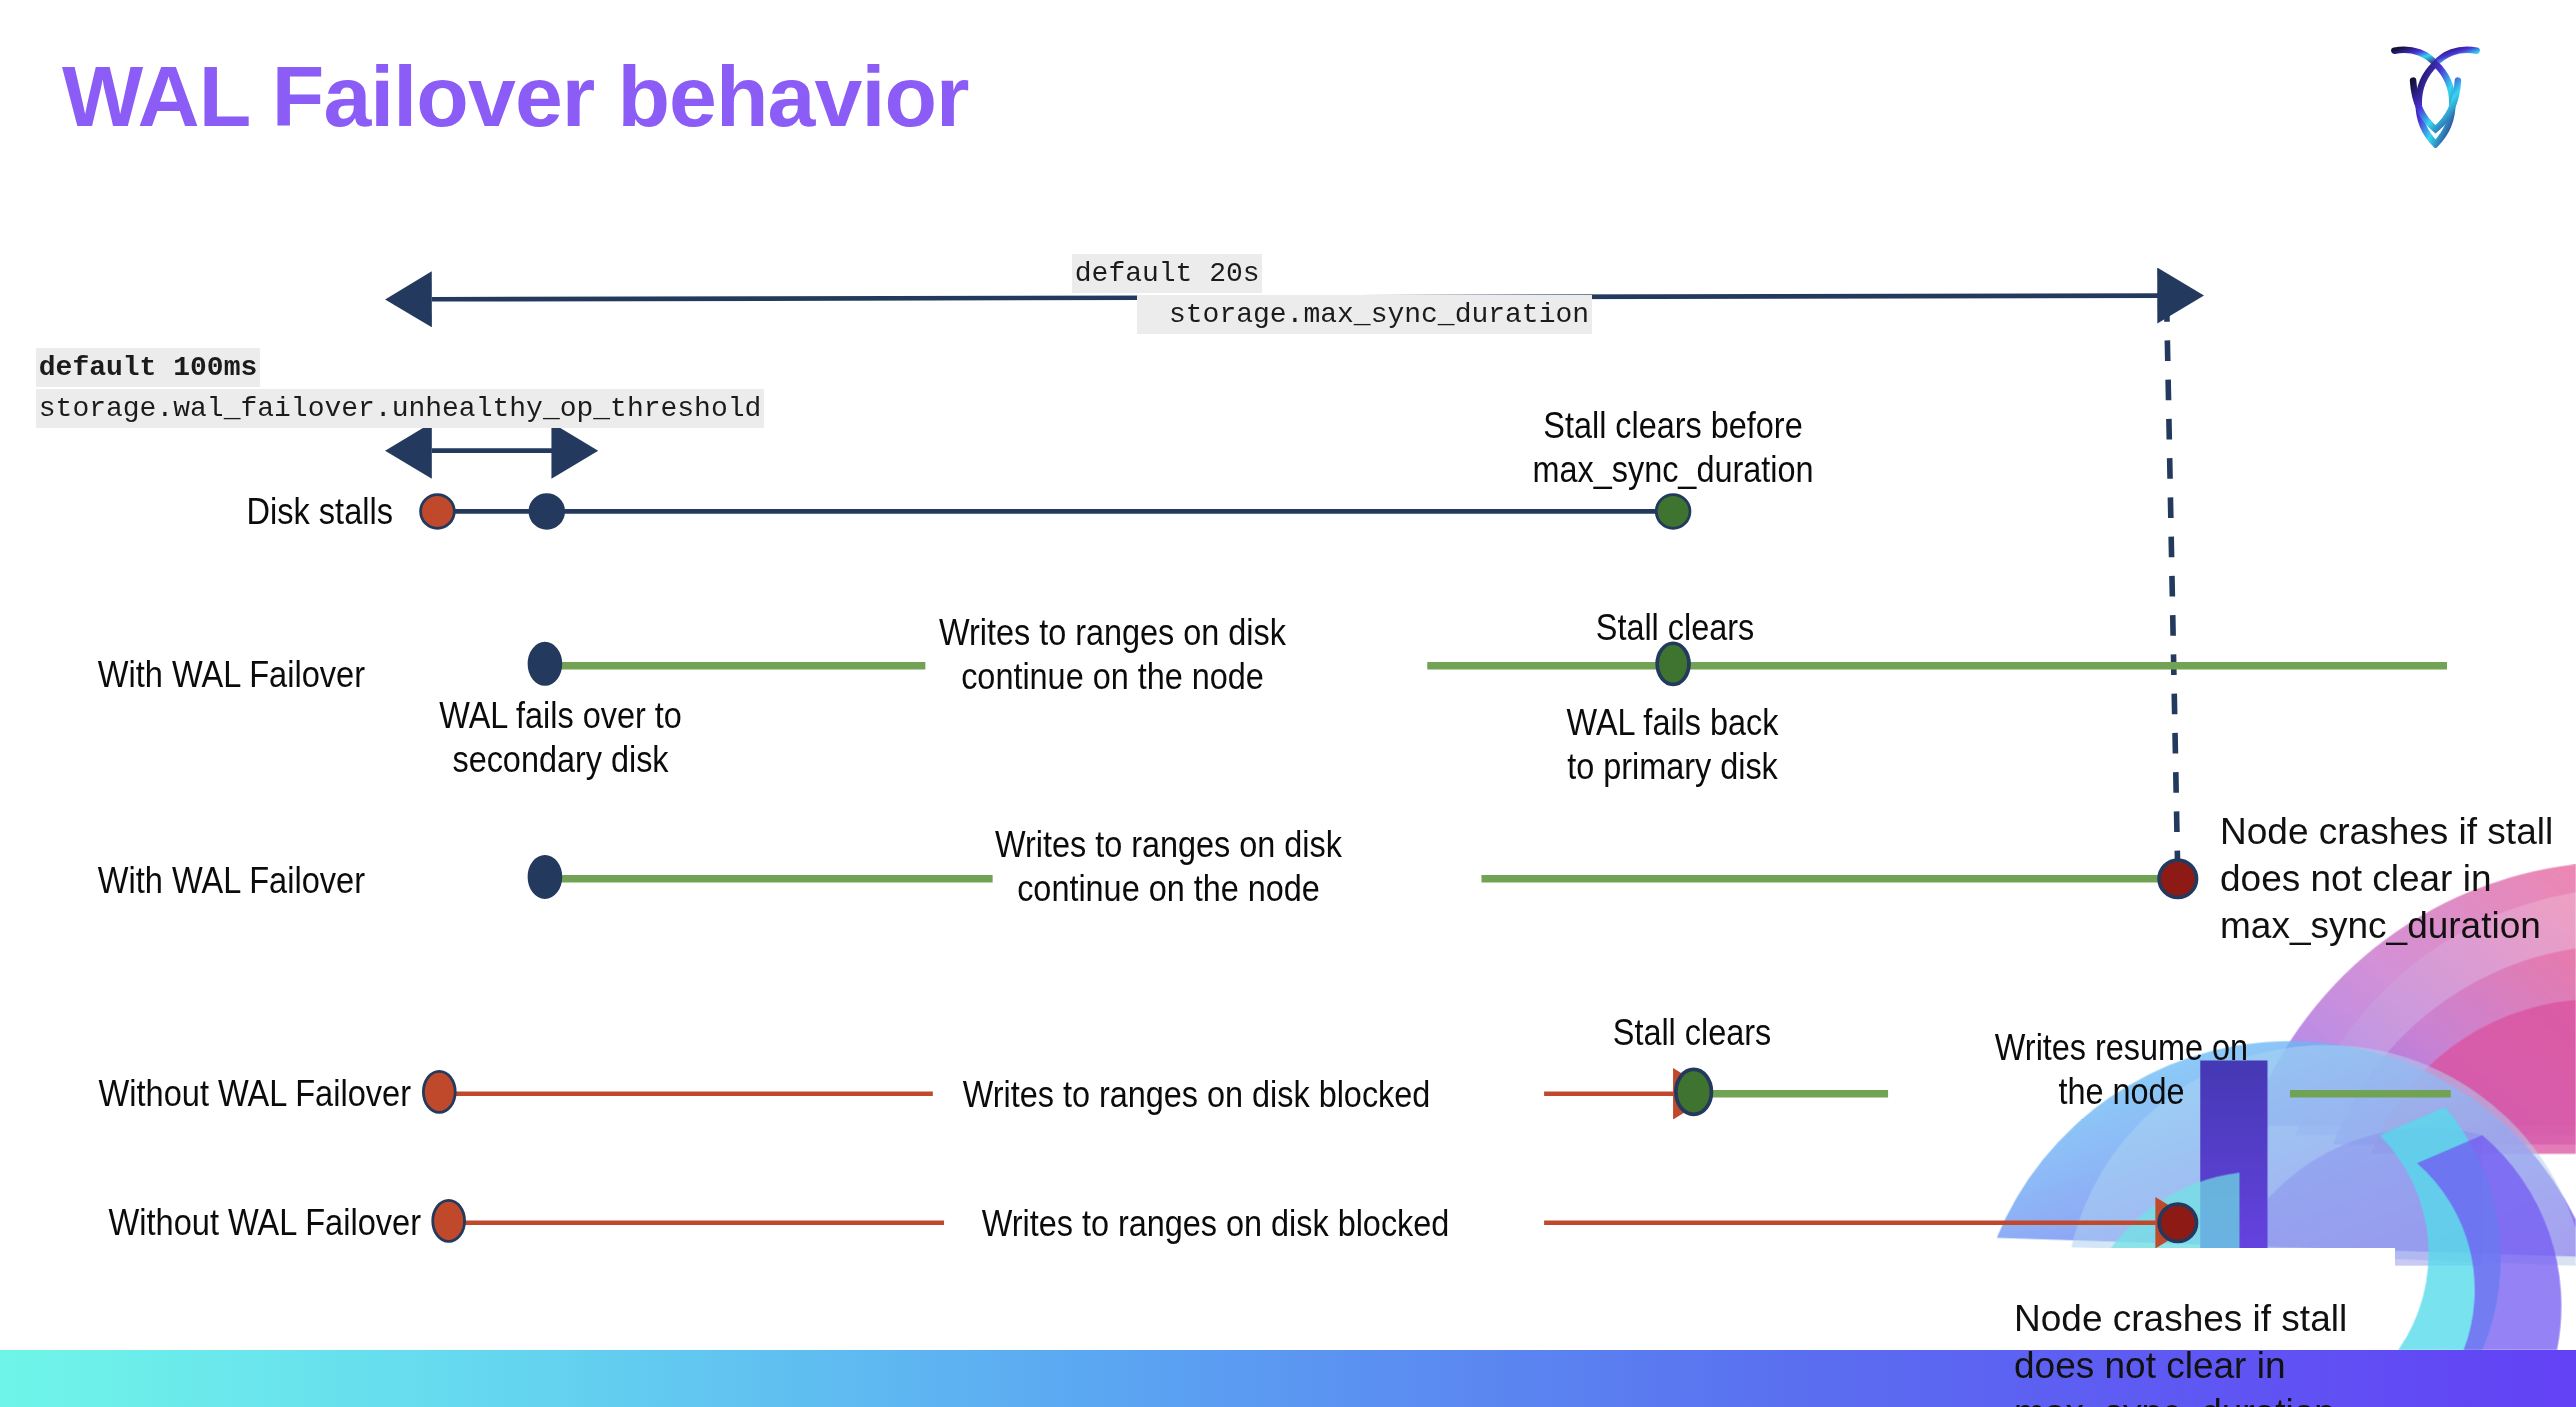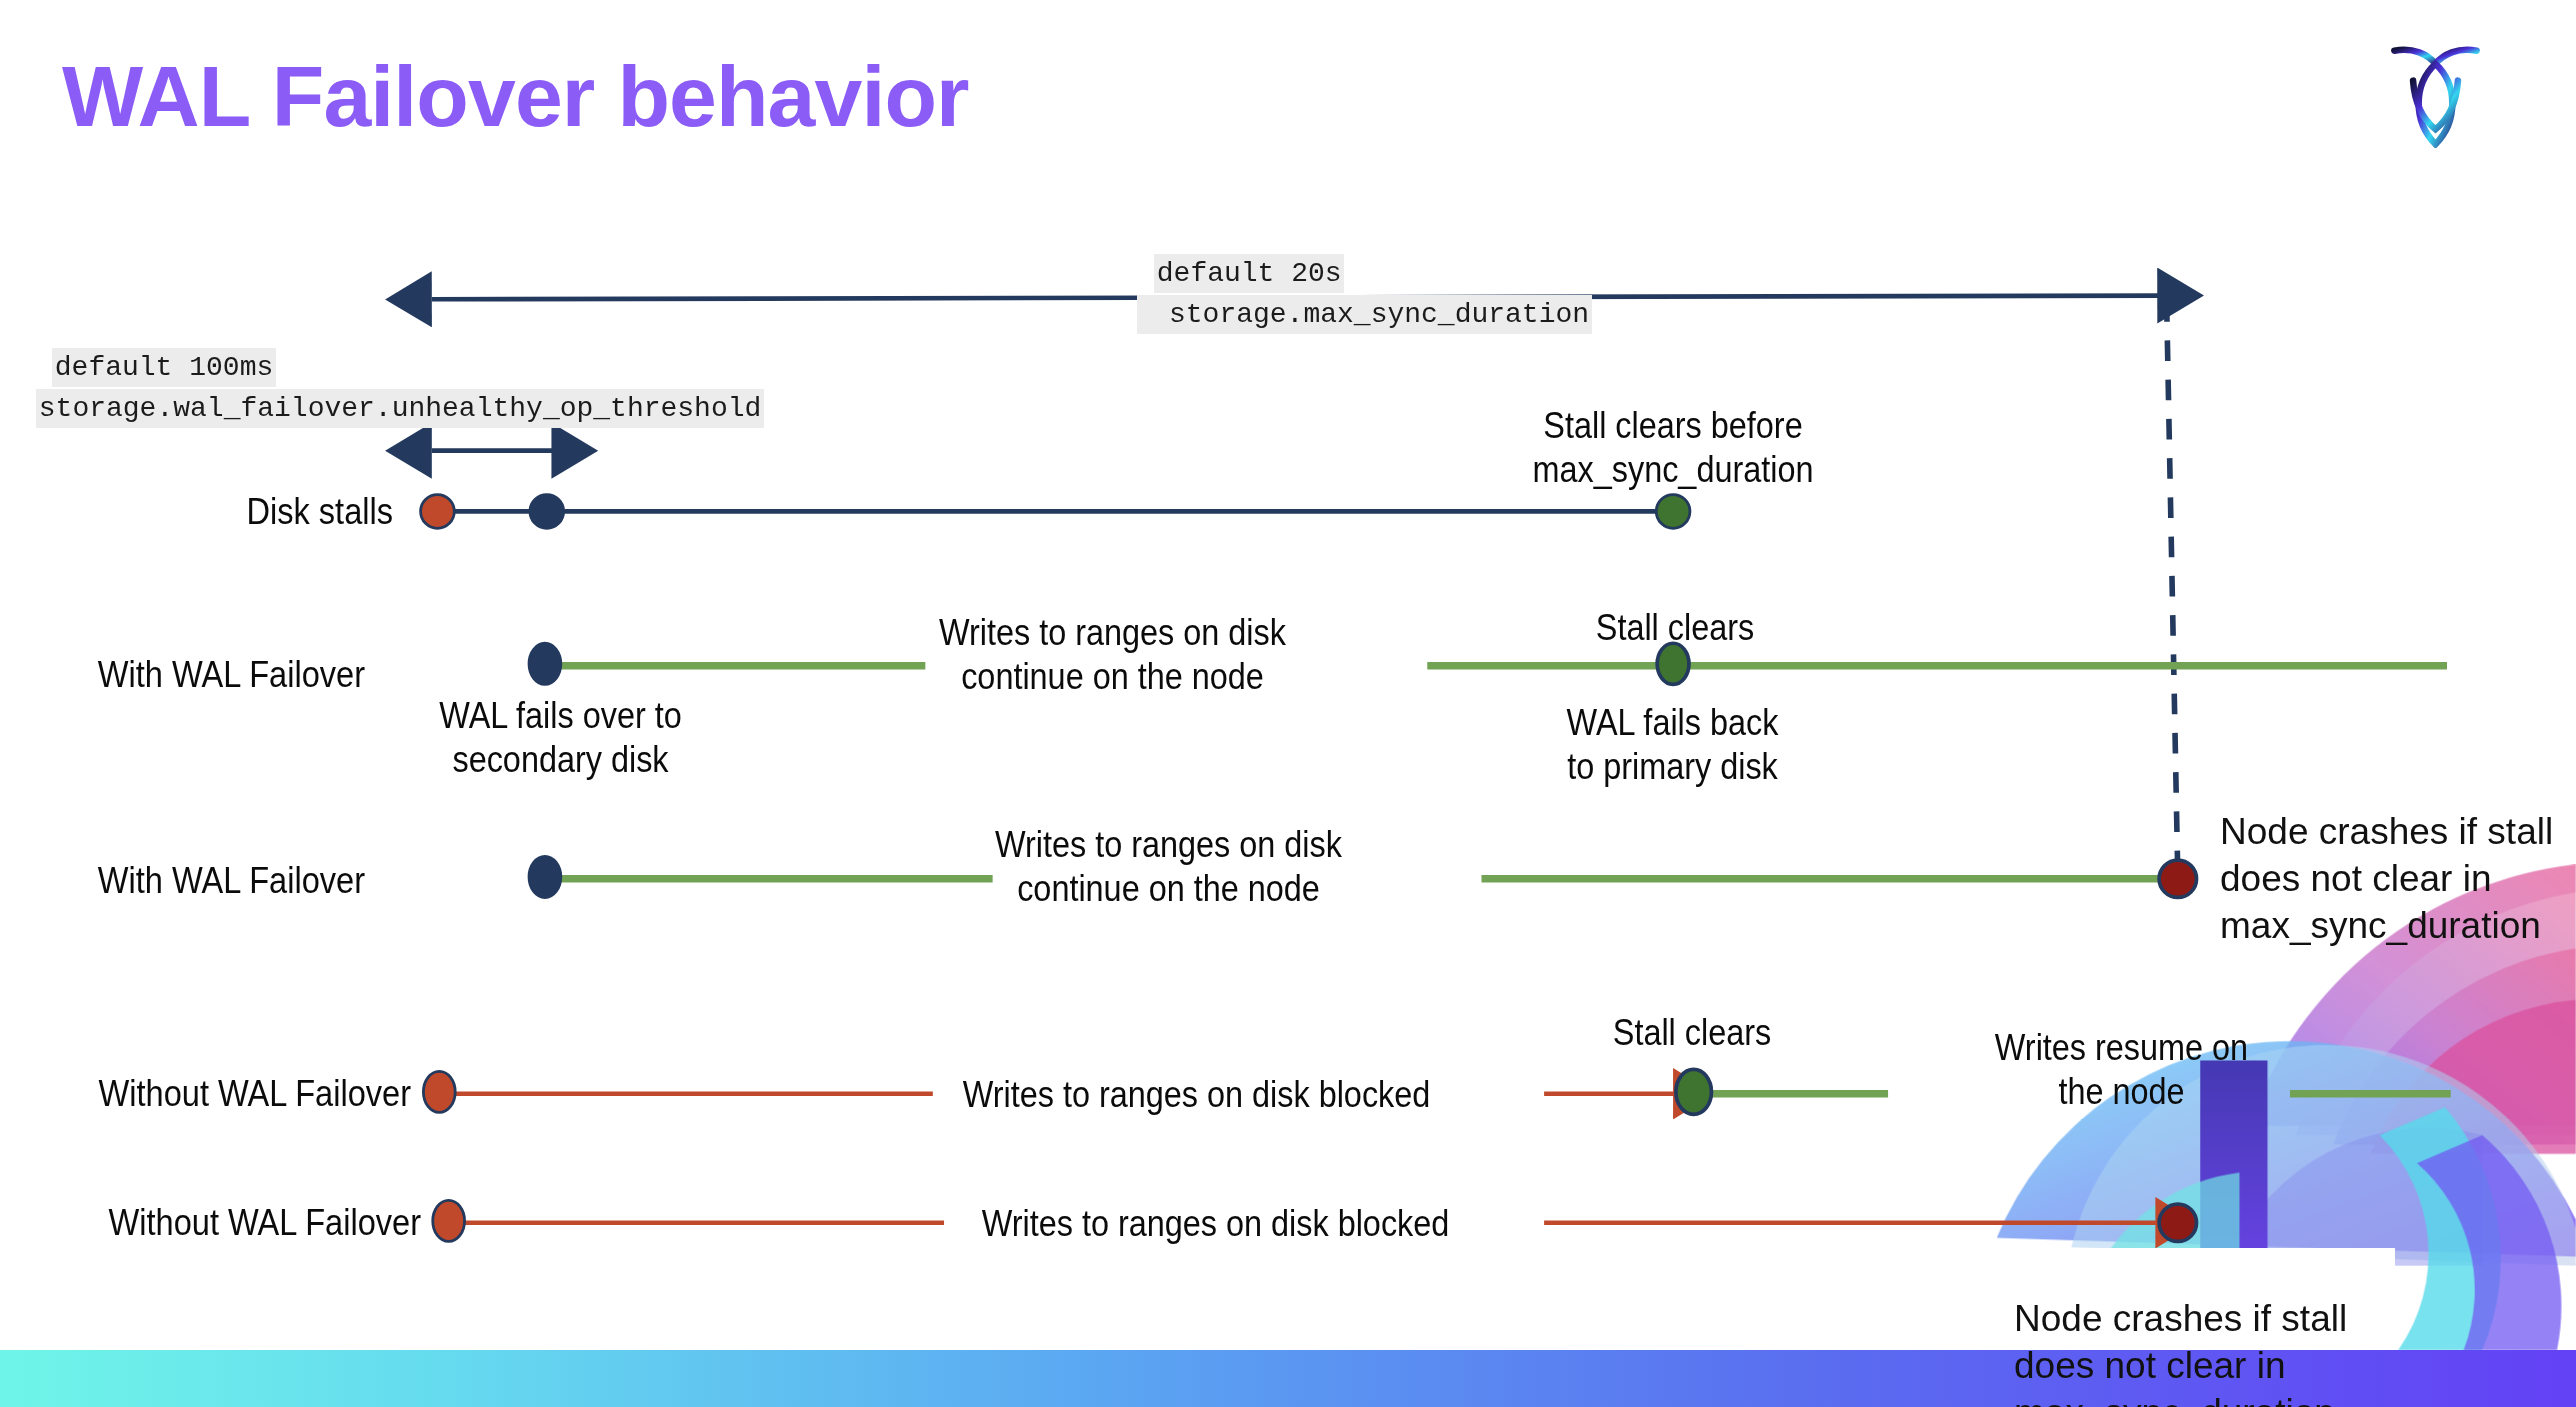--- a/index.html
+++ b/index.html
@@ -200,24 +200,24 @@
     </g>
 
     <g>
       <line x1="484" y1="1308" x2="1010" y2="1308" stroke="#c1492b" stroke-width="5"></line>
       <line x1="1652" y1="1308" x2="2316" y2="1308" stroke="#c1492b" stroke-width="5" marker-end="url(#orangeArrowR)"></line>
       <ellipse cx="480" cy="1306" rx="17" ry="22" fill="#c1492b" stroke="#233a5e" stroke-width="3"></ellipse>
       <circle cx="2330" cy="1308" r="20" fill="#8e1a16" stroke="#233a5e" stroke-width="4"></circle>
     </g>
   </svg>
 
-  <div class="code" style="left:1154px;top:254px;">default 20s</div>
+  <div class="code" style="left:1072px;top:254px;">default 20s</div>
   <div class="code" style="left:1137px;top:295px;padding-left:32px;">storage.max_sync_duration</div>
 
-  <div class="code" style="left:52px;top:348px;">default 100ms</div>
+  <div class="code" style="left:36px;top:348px;font-weight:bold;">default 100ms</div>
   <div class="code" style="left:36px;top:389px;">storage.wal_failover.unhealthy_op_threshold</div>
 
   <div class="rowlabel" style="left:0px;top:491px;width:393px;">Disk stalls</div>
   <div class="rowlabel" style="left:0px;top:654px;width:365px;">With WAL Failover</div>
   <div class="rowlabel" style="left:0px;top:860px;width:365px;">With WAL Failover</div>
   <div class="rowlabel" style="left:0px;top:1073px;width:411px;">Without WAL Failover</div>
   <div class="rowlabel" style="left:0px;top:1202px;width:421px;">Without WAL Failover</div>
 
   <div class="note c" style="left:1458px;top:404px;width:430px;">Stall clears before
 max_sync_duration</div>

